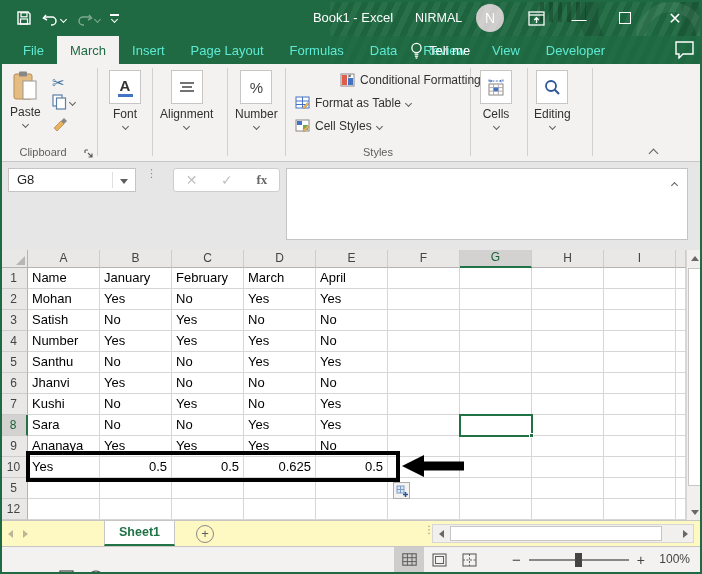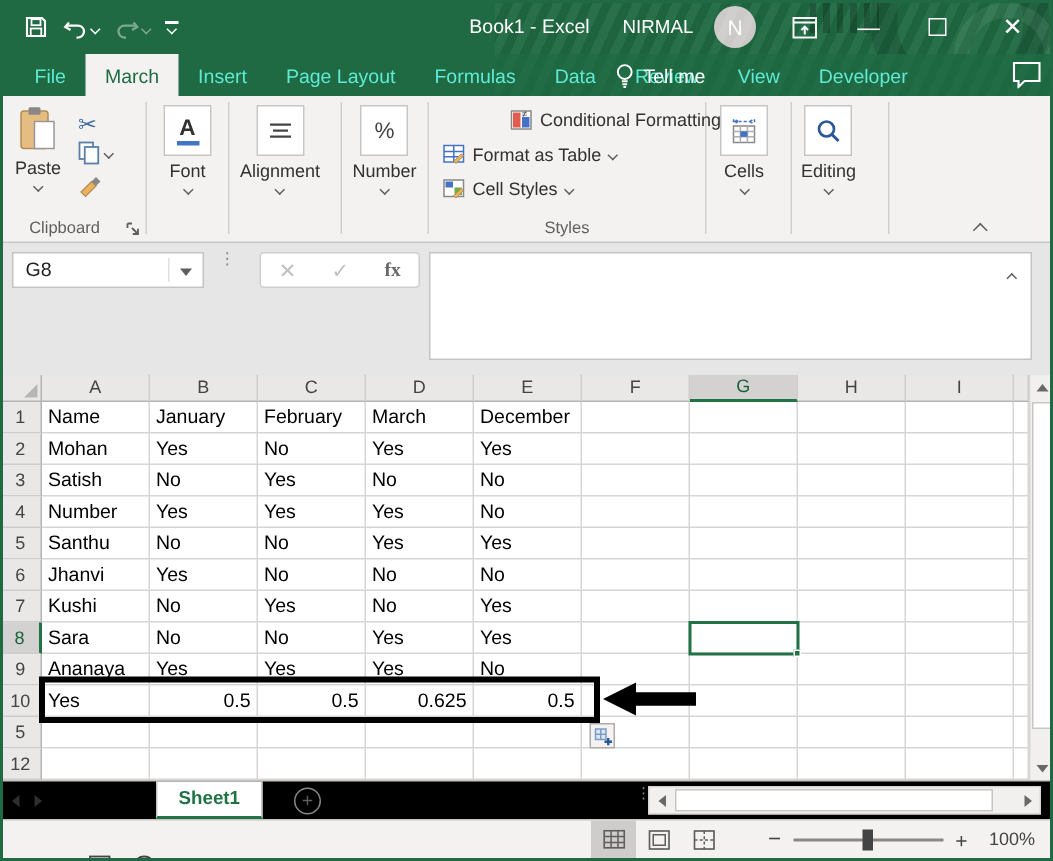--- a/index.html
+++ b/index.html
@@ -84,21 +84,21 @@
 
   .vscroll{position:absolute;left:686px;top:250px;width:16px;height:270px;background:#f1f0ef;border-left:1px solid #d8d6d4;}
   .vs-btn{position:absolute;left:0;width:16px;height:16px;display:flex;align-items:center;justify-content:center;background:#f1f0ef;}
   .vs-thumb{position:absolute;left:1px;top:18px;width:13px;height:218px;background:#fff;border:1px solid #c8c6c4;}
   .tri-up{width:0;height:0;border-left:4px solid transparent;border-right:4px solid transparent;border-bottom:5px solid #6a6866;}
   .tri-down{width:0;height:0;border-left:4px solid transparent;border-right:4px solid transparent;border-top:5px solid #6a6866;}
   .tri-left{width:0;height:0;border-top:4px solid transparent;border-bottom:4px solid transparent;border-right:5px solid #6a6866;}
   .tri-right{width:0;height:0;border-top:4px solid transparent;border-bottom:4px solid transparent;border-left:5px solid #6a6866;}
 
   
-  .tabbar{position:absolute;left:0;top:520px;width:702px;height:26px;background:#000000;border-top:1px solid #c8c6c4;}
+  .tabbar{position:absolute;left:0;top:520px;width:702px;height:26px;background:#fef9c3;border-top:1px solid #c8c6c4;}
   .tab-nav{position:absolute;left:8px;top:0;height:26px;display:flex;align-items:center;gap:10px;opacity:.45;}
   .sheet-tab{position:absolute;left:104px;top:0;height:25px;background:#fff;border-left:1px solid #c8c6c4;border-right:1px solid #c8c6c4;border-bottom:2px solid #217346;padding:0 14px;font-size:12.5px;font-weight:bold;color:#217346;line-height:23px;}
   .add-sheet{position:absolute;left:196px;top:4px;width:18px;height:18px;border:1px solid #8a8886;border-radius:50%;color:#605e5c;text-align:center;line-height:16px;font-size:13px;}
   .tab-dots{position:absolute;left:424px;top:6px;color:#8a8886;font-size:10px;line-height:5px;text-align:center;width:8px;}
   .hscroll{position:absolute;left:432px;top:3px;width:262px;height:19px;background:#f1f0ef;border:1px solid #d8d6d4;}
   .hs-thumb{position:absolute;left:17px;top:1px;width:212px;height:15px;background:#fff;border:1px solid #c8c6c4;}
   .hs-btn{position:absolute;top:0;width:16px;height:17px;display:flex;align-items:center;justify-content:center;}
 
   
   .statusbar{position:absolute;left:0;top:546px;width:702px;height:26px;background:#f3f2f1;border-top:1px solid #c8c6c4;display:block;}
@@ -367,21 +367,21 @@
         <div class="col-h">I</div>
         <div class="col-h sliver"></div>
       </div>
     <div id="grid-rows">
         <div class="grid-row">
           <div class="row-h">1</div>
           <div class="cell">Name</div>
           <div class="cell">January</div>
           <div class="cell">February</div>
           <div class="cell">March</div>
-          <div class="cell">December</div>
+          <div class="cell">April</div>
           <div class="cell"></div>
           <div class="cell"></div>
           <div class="cell"></div>
           <div class="cell"></div>
           <div class="cell sliver"></div>
         </div>
         <div class="grid-row">
           <div class="row-h">2</div>
           <div class="cell">Mohan</div>
           <div class="cell">Yes</div>

